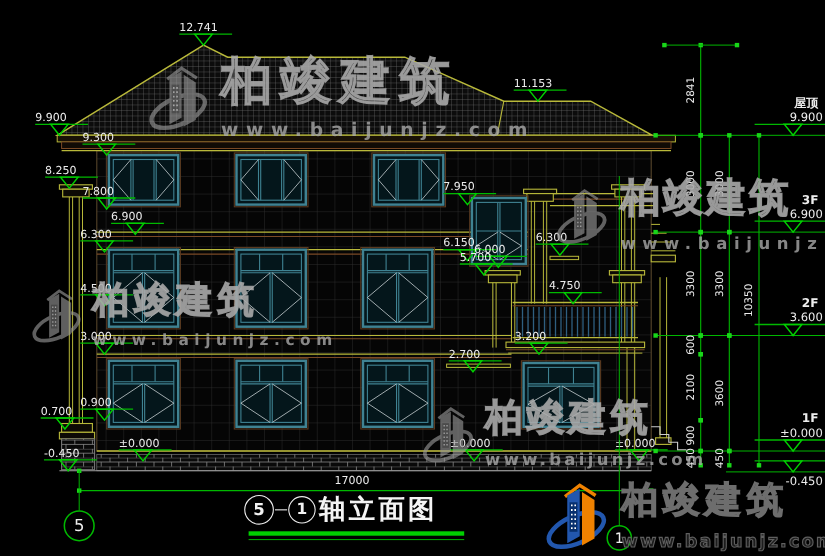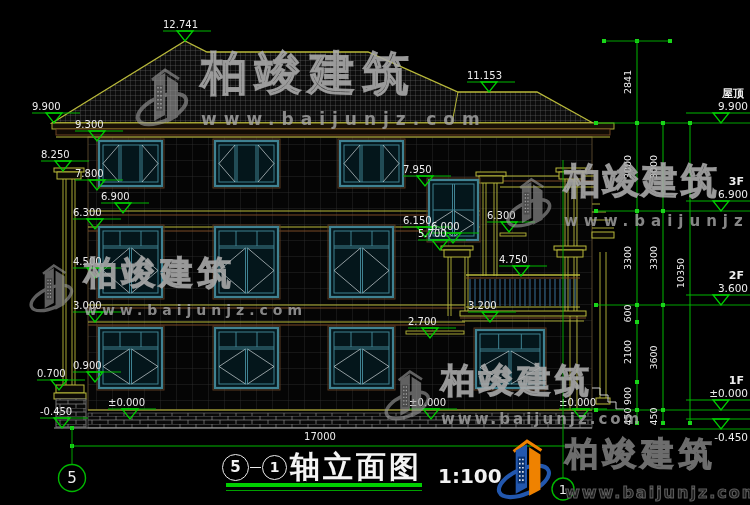--- a/index.html
+++ b/index.html
@@ -1,33 +1,33 @@
 <!DOCTYPE html>
 <html><head>
 <meta charset="utf-8">
 <style>
   html,body{margin:0;padding:0;background:#000;}
   body{width:750px;height:505px;overflow:hidden;position:relative;
        font-family:"DejaVu Sans",sans-serif;}
   .stage{position:absolute;left:0;top:0;width:750px;height:505px;}
   svg text{font-family:"DejaVu Sans",sans-serif;}
   
-  .wm{position:absolute;display:flex;align-items:flex-end;pointer-events:none;}
+  .wm{position:absolute;display:flex;align-items:center;pointer-events:none;}
   .wm .txt{display:flex;flex-direction:column;margin-left:6px;}
   .wm .brand{font-weight:bold;white-space:nowrap;line-height:1.02;
              color:rgba(178,178,178,.30);-webkit-text-stroke:1.3px rgba(170,170,170,.85);}
   .wm .url{font-weight:bold;white-space:nowrap;color:rgba(168,168,168,.80);margin-top:12px;}
   .wm.dark .brand{color:rgba(18,18,18,.92);-webkit-text-stroke:1.3px #6d6d6d;}
   .wm.dark .url{color:rgba(30,30,30,.95);-webkit-text-stroke:1px #5f5f5f;}
   
   .titleblock{position:absolute;left:222px;top:447px;display:flex;align-items:center;}
   .tcirc{width:25px;height:25px;border:1.6px solid #ececec;border-radius:50%;
          color:#f2f2f2;font-size:15px;font-weight:bold;text-align:center;line-height:25px;flex:none;}
   .tdash{width:11px;height:0;border-top:1.6px solid #ececec;margin:0 1px;flex:none;}
-  .tname{color:#f4f4f4;font-size:30px;font-weight:bold;letter-spacing:3px;margin-left:3px;white-space:nowrap;}
+  .tname{color:#f4f4f4;font-size:24px;font-weight:bold;letter-spacing:3px;margin-left:3px;white-space:nowrap;}
   .tscale{color:#f2f2f2;font-size:20px;font-weight:bold;margin-left:16px;align-self:flex-end;}
   .tbar1{position:absolute;left:226px;top:483px;width:196px;height:3.5px;background:#00cf00;}
   .tbar2{position:absolute;left:226px;top:490px;width:196px;height:1.4px;background:#00a000;}
 </style>
 </head>
 <body>
 
 <div class="stage">
 <svg id="drawing" width="750" height="505" viewBox="0 0 750 505">
   <defs>
@@ -564,17 +564,16 @@
         </div>
       </div>
     </div>
 
 
 <div class="titleblock">
   <div class="tcirc">5</div>
   <div class="tdash"></div>
   <div class="tcirc" style="width:23px;height:23px;line-height:23px;font-size:14px;">1</div>
   <div class="tname">轴立面图</div>
-  <div class="tscale">1:100</div>
 </div>
 <div class="tbar1"></div>
 <div class="tbar2"></div>
 </div>
 
 </body></html>

